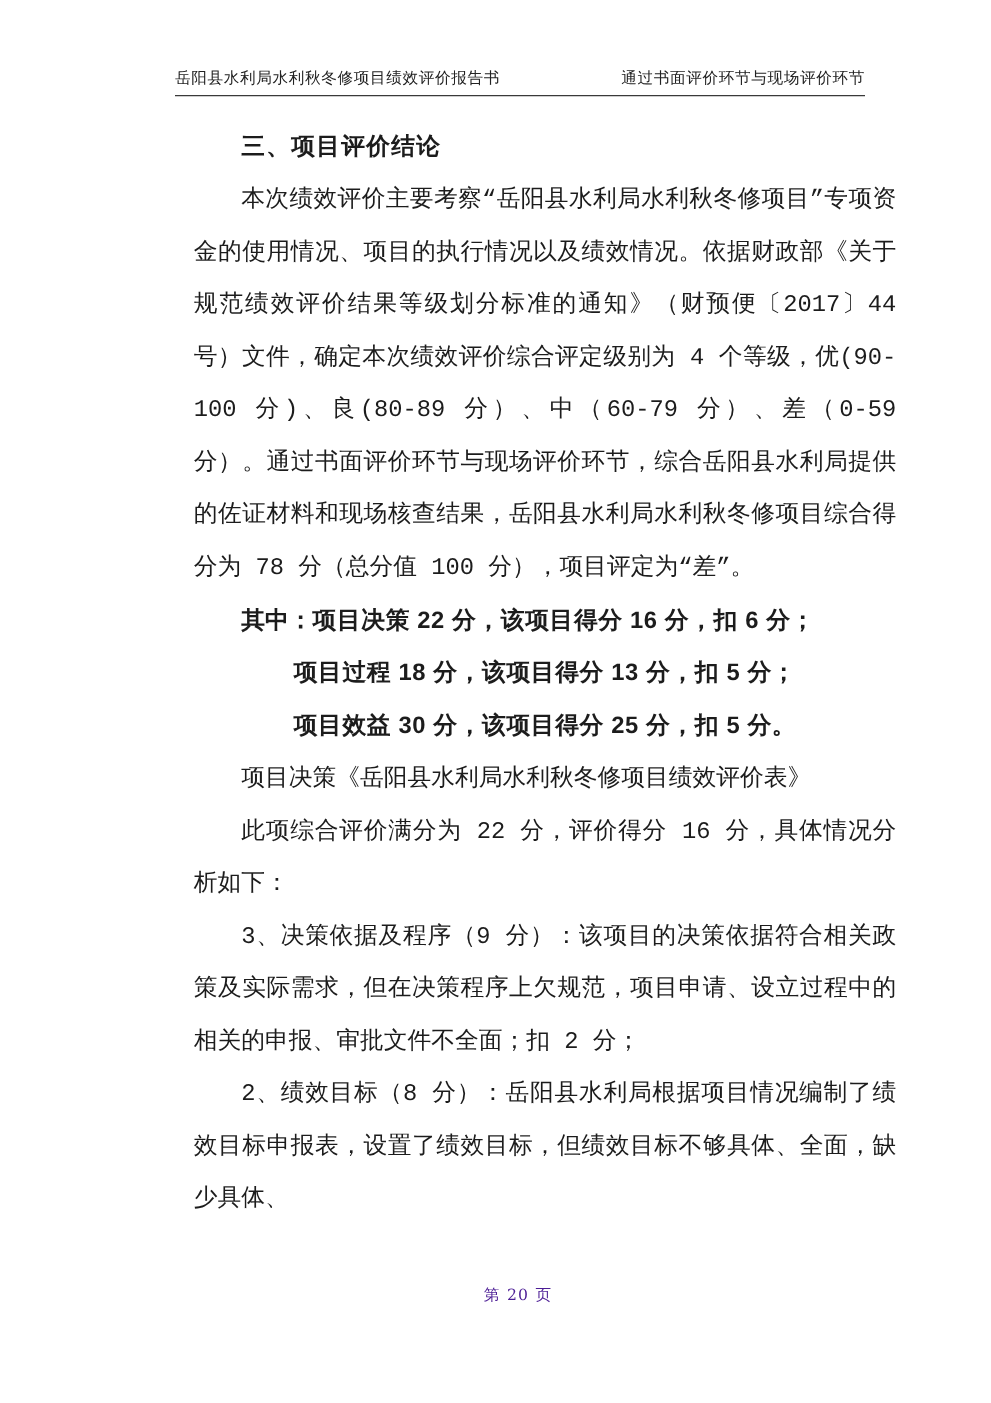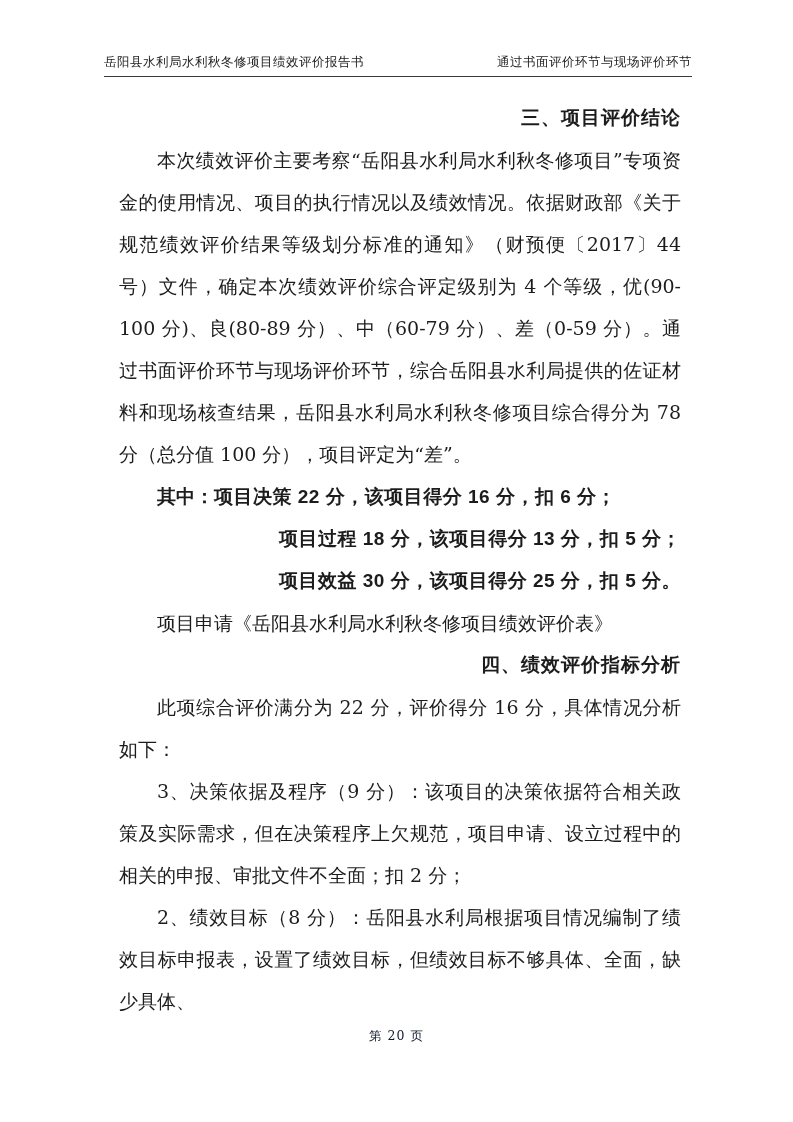--- a/index.html
+++ b/index.html
@@ -4,21 +4,21 @@
 <style>
   html, body { margin: 0; padding: 0; }
   body {
     width: 793px; height: 1122px;
     background: #ffffff;
     position: relative;
     font-family: "DejaVu Serif", "Liberation Serif", serif;
     color: #1c1c1c;
     overflow: hidden;
   }
-  .page { position: absolute; inset: 0; background: #fff; }
+  .page { position: absolute; inset: 0; background: #fff; margin-left: 36px; }
 
   .page-header {
     position: absolute;
     left: 104px; right: 101px; top: 54px;
     display: flex;
     justify-content: space-between;
     align-items: flex-end;
     font-size: 12.5px;
     letter-spacing: 0.5px;
     border-bottom: 1.5px solid #3a3a3a;
@@ -34,45 +34,45 @@
     line-height: 42px;
     text-align: justify;
     text-justify: inter-ideograph;
   }
   .content p { margin: 0; padding: 0; }
 
   .heading {
     font-family: Liberation Serif, serif;
     font-weight: 700;
     text-indent: 2em;
-    text-align: right;
+    text-align: left;
     letter-spacing: 1px;
   }
-  .para { text-indent: 2em; }
+  .para { text-indent: 2em; font-family: Liberation Mono, monospace; }
 
   .score-first { text-indent: 2em; }
   .score-first .prefix { font-weight: 700; }
   .score-bold,
   .score-first .rest {
     font-family: Liberation Sans, sans-serif;
     font-weight: 700;
     letter-spacing: 0.5px;
   }
   .score-cont {
     margin-left: 53px;
-    text-align: right;
+    text-align: center;
   }
 
   .page-footer {
     position: absolute;
     left: 0; right: 0; top: 1028px;
     text-align: center;
     font-size: 12.5px;
     letter-spacing: 1px;
-    color: #0f172a;
+    color: #4c1d95;
   }
 </style>
 </head>
 <body>
 
 <div class="page">
 
   <div class="page-header">
     <span>岳阳县水利局水利秋冬修项目绩效评价报告书</span>
     <span>通过书面评价环节与现场评价环节</span>
@@ -84,23 +84,22 @@
 
     <p class="para">本次绩效评价主要考察“岳阳县水利局水利秋冬修项目”专项资金的使用情况、项目的执行情况以及绩效情况。依据财政部《关于规范绩效评价结果等级划分标准的通知》（财预便〔2017〕44 号）文件，确定本次绩效评价综合评定级别为 4 个等级，优(90-100 分)、良(80-89 分）、中（60-79 分）、差（0-59 分）。通过书面评价环节与现场评价环节，综合岳阳县水利局提供的佐证材料和现场核查结果，岳阳县水利局水利秋冬修项目综合得分为 78 分（总分值 100 分），项目评定为“差”。</p>
 
     <p class="score-first"><span class="prefix">其中：</span><span class="rest">项目决策 22 分，该项目得分 16 分，扣 6 分；</span></p>
 
     <p class="score-bold score-cont">项目过程 18 分，该项目得分 13 分，扣 5 分；</p>
 
 
     <p class="score-bold score-cont">项目效益 30 分，该项目得分 25 分，扣 5 分。</p>
 
-    <p class="para">项目申请《岳阳县水利局水利秋冬修项目绩效评价表》</p>
+    <p class="para">项目决策《岳阳县水利局水利秋冬修项目绩效评价表》</p>
 
-    <p class="heading">四、绩效评价指标分析</p>
 
 
     <p class="para">此项综合评价满分为 22 分，评价得分 16 分，具体情况分析如下：</p>
 
     <p class="para">3、决策依据及程序（9 分）：该项目的决策依据符合相关政策及实际需求，但在决策程序上欠规范，项目申请、设立过程中的相关的申报、审批文件不全面；扣 2 分；</p>
 
     <p class="para">2、绩效目标（8 分）：岳阳县水利局根据项目情况编制了绩效目标申报表，设置了绩效目标，但绩效目标不够具体、全面，缺少具体、</p>
 
   </div>
 

